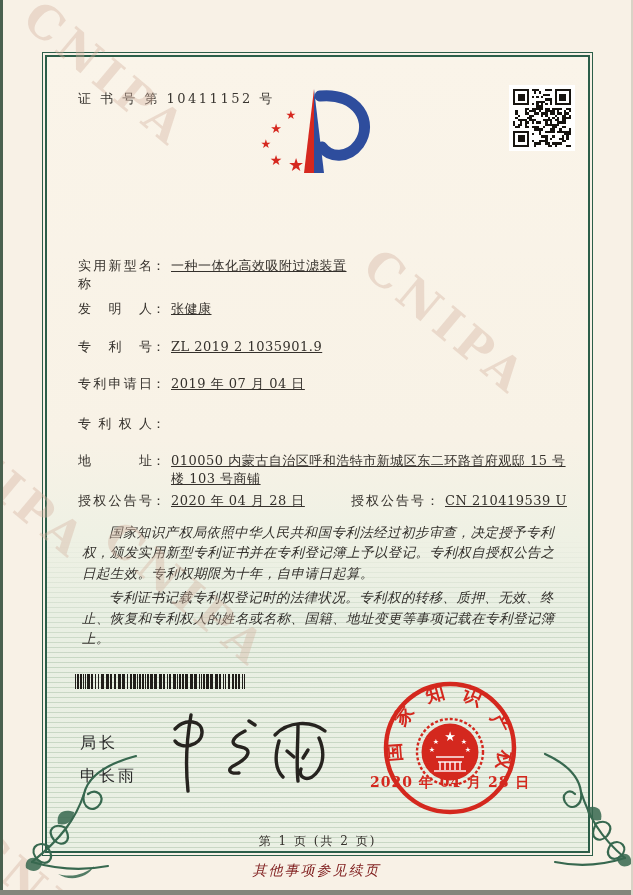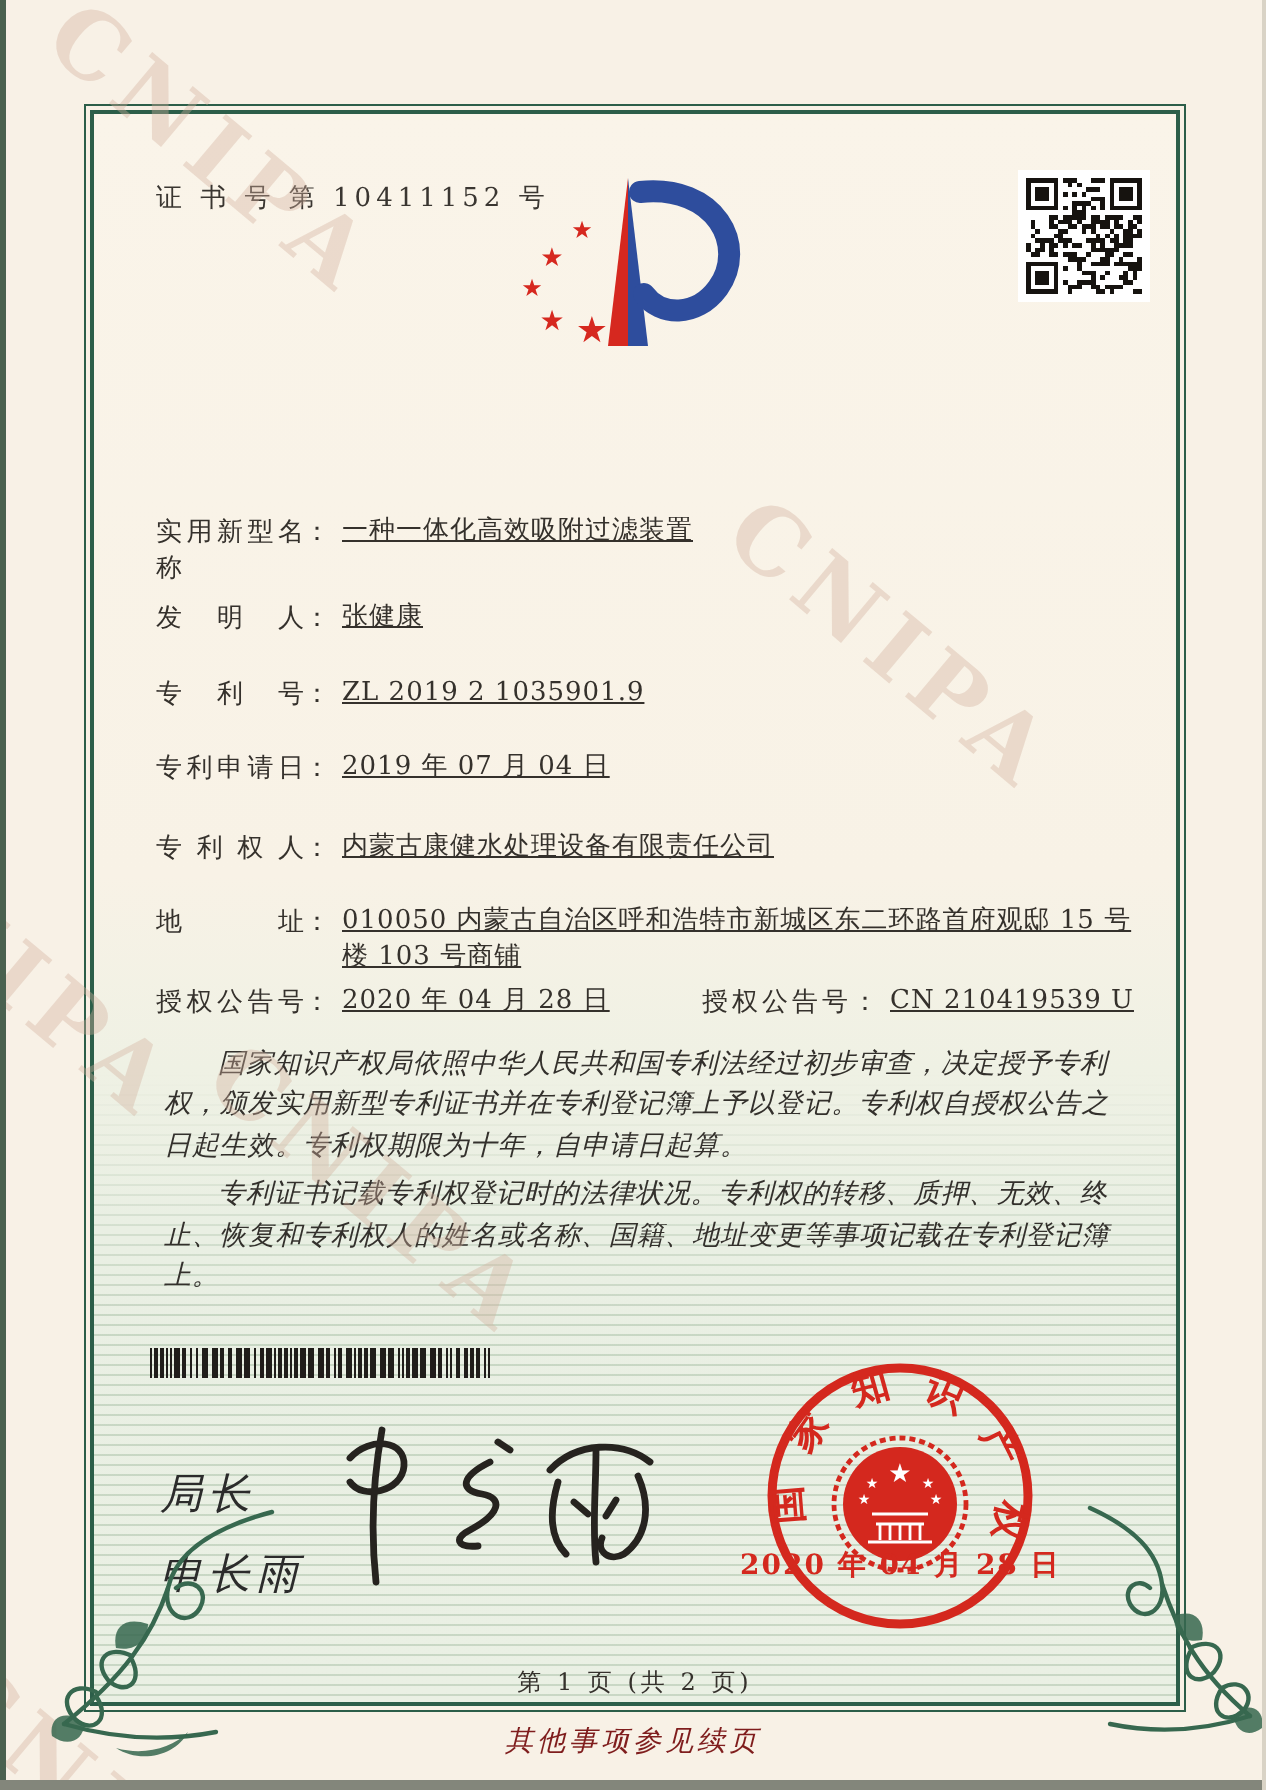--- a/index.html
+++ b/index.html
@@ -40,22 +40,22 @@
   .flabel{display:inline-block;width:74px;text-align:justify;text-align-last:justify;flex:none;}
   .fcolon{flex:none;margin-right:6px;}
   .fvalue{display:inline-block;max-width:400px;line-height:18px;letter-spacing:0.5px;text-decoration:underline;}
   .pair2{position:absolute;left:273px;top:0;display:flex;}
   .pair2 .flabel{width:auto;letter-spacing:2px;text-align-last:auto;}
   
   .paras{position:absolute;left:31px;top:461px;width:486px;font-size:13.5px;line-height:20.4px;
     font-style:italic;letter-spacing:0.4px;color:#33302c;}
   .paras p{margin:4px;text-indent:2em;}
   .barcode{position:absolute;left:28px;top:617px;}
-  .director{position:absolute;left:33px;top:676px;font-size:21px;letter-spacing:3px;
-    color:#2b2b2b;font-family:"DejaVu Sans","Liberation Sans",sans-serif;font-style:italic;}
+  .director{position:absolute;left:33px;top:676px;font-size:16px;letter-spacing:3px;
+    color:#2b2b2b;font-family:"DejaVu Sans","Liberation Sans",sans-serif;}
   .director div{margin-bottom:12px;}
   .signature{position:absolute;left:110px;top:648px;}
   .seal{position:absolute;left:333px;top:621px;width:140px;height:140px;z-index:4;}
   .seal-date{position:absolute;left:-10px;bottom:26px;width:160px;text-align:center;
     color:var(--seal-red);font-size:14px;font-weight:bold;letter-spacing:1px;white-space:nowrap;}
   .page-info{position:absolute;left:0;top:776px;width:100%;text-align:center;
     font-size:12px;letter-spacing:2px;color:#35312c;}
   .ornament{position:absolute;z-index:6;pointer-events:none;}
   .orn-bl{left:14px;top:750px;}
   .orn-br{left:538px;top:752px;transform:scaleX(-1);}
@@ -410,21 +410,20 @@
         <span class="fvalue">ZL 2019 2 1035901.9</span>
       </div>
       <div class="row" style="top:318px">
         <span class="flabel">专利申请日</span>
           <span class="fcolon">：</span>
         <span class="fvalue">2019 年 07 月 04 日</span>
       </div>
       <div class="row" style="top:358px">
         <span class="flabel">专利权人</span>
           <span class="fcolon">：</span>
-        <span class="fvalue">内蒙古康健水处理设备有限责任公司</span>
       </div>
       <div class="row" style="top:395px">
         <span class="flabel">地址</span>
           <span class="fcolon">：</span>
         <span class="fvalue">010050 内蒙古自治区呼和浩特市新城区东二环路首府观邸 15 号楼 103 号商铺</span>
       </div>
       <div class="row" style="top:435px">
         <span class="flabel">授权公告号</span>
           <span class="fcolon">：</span>
         <span class="fvalue">2020 年 04 月 28 日</span>

